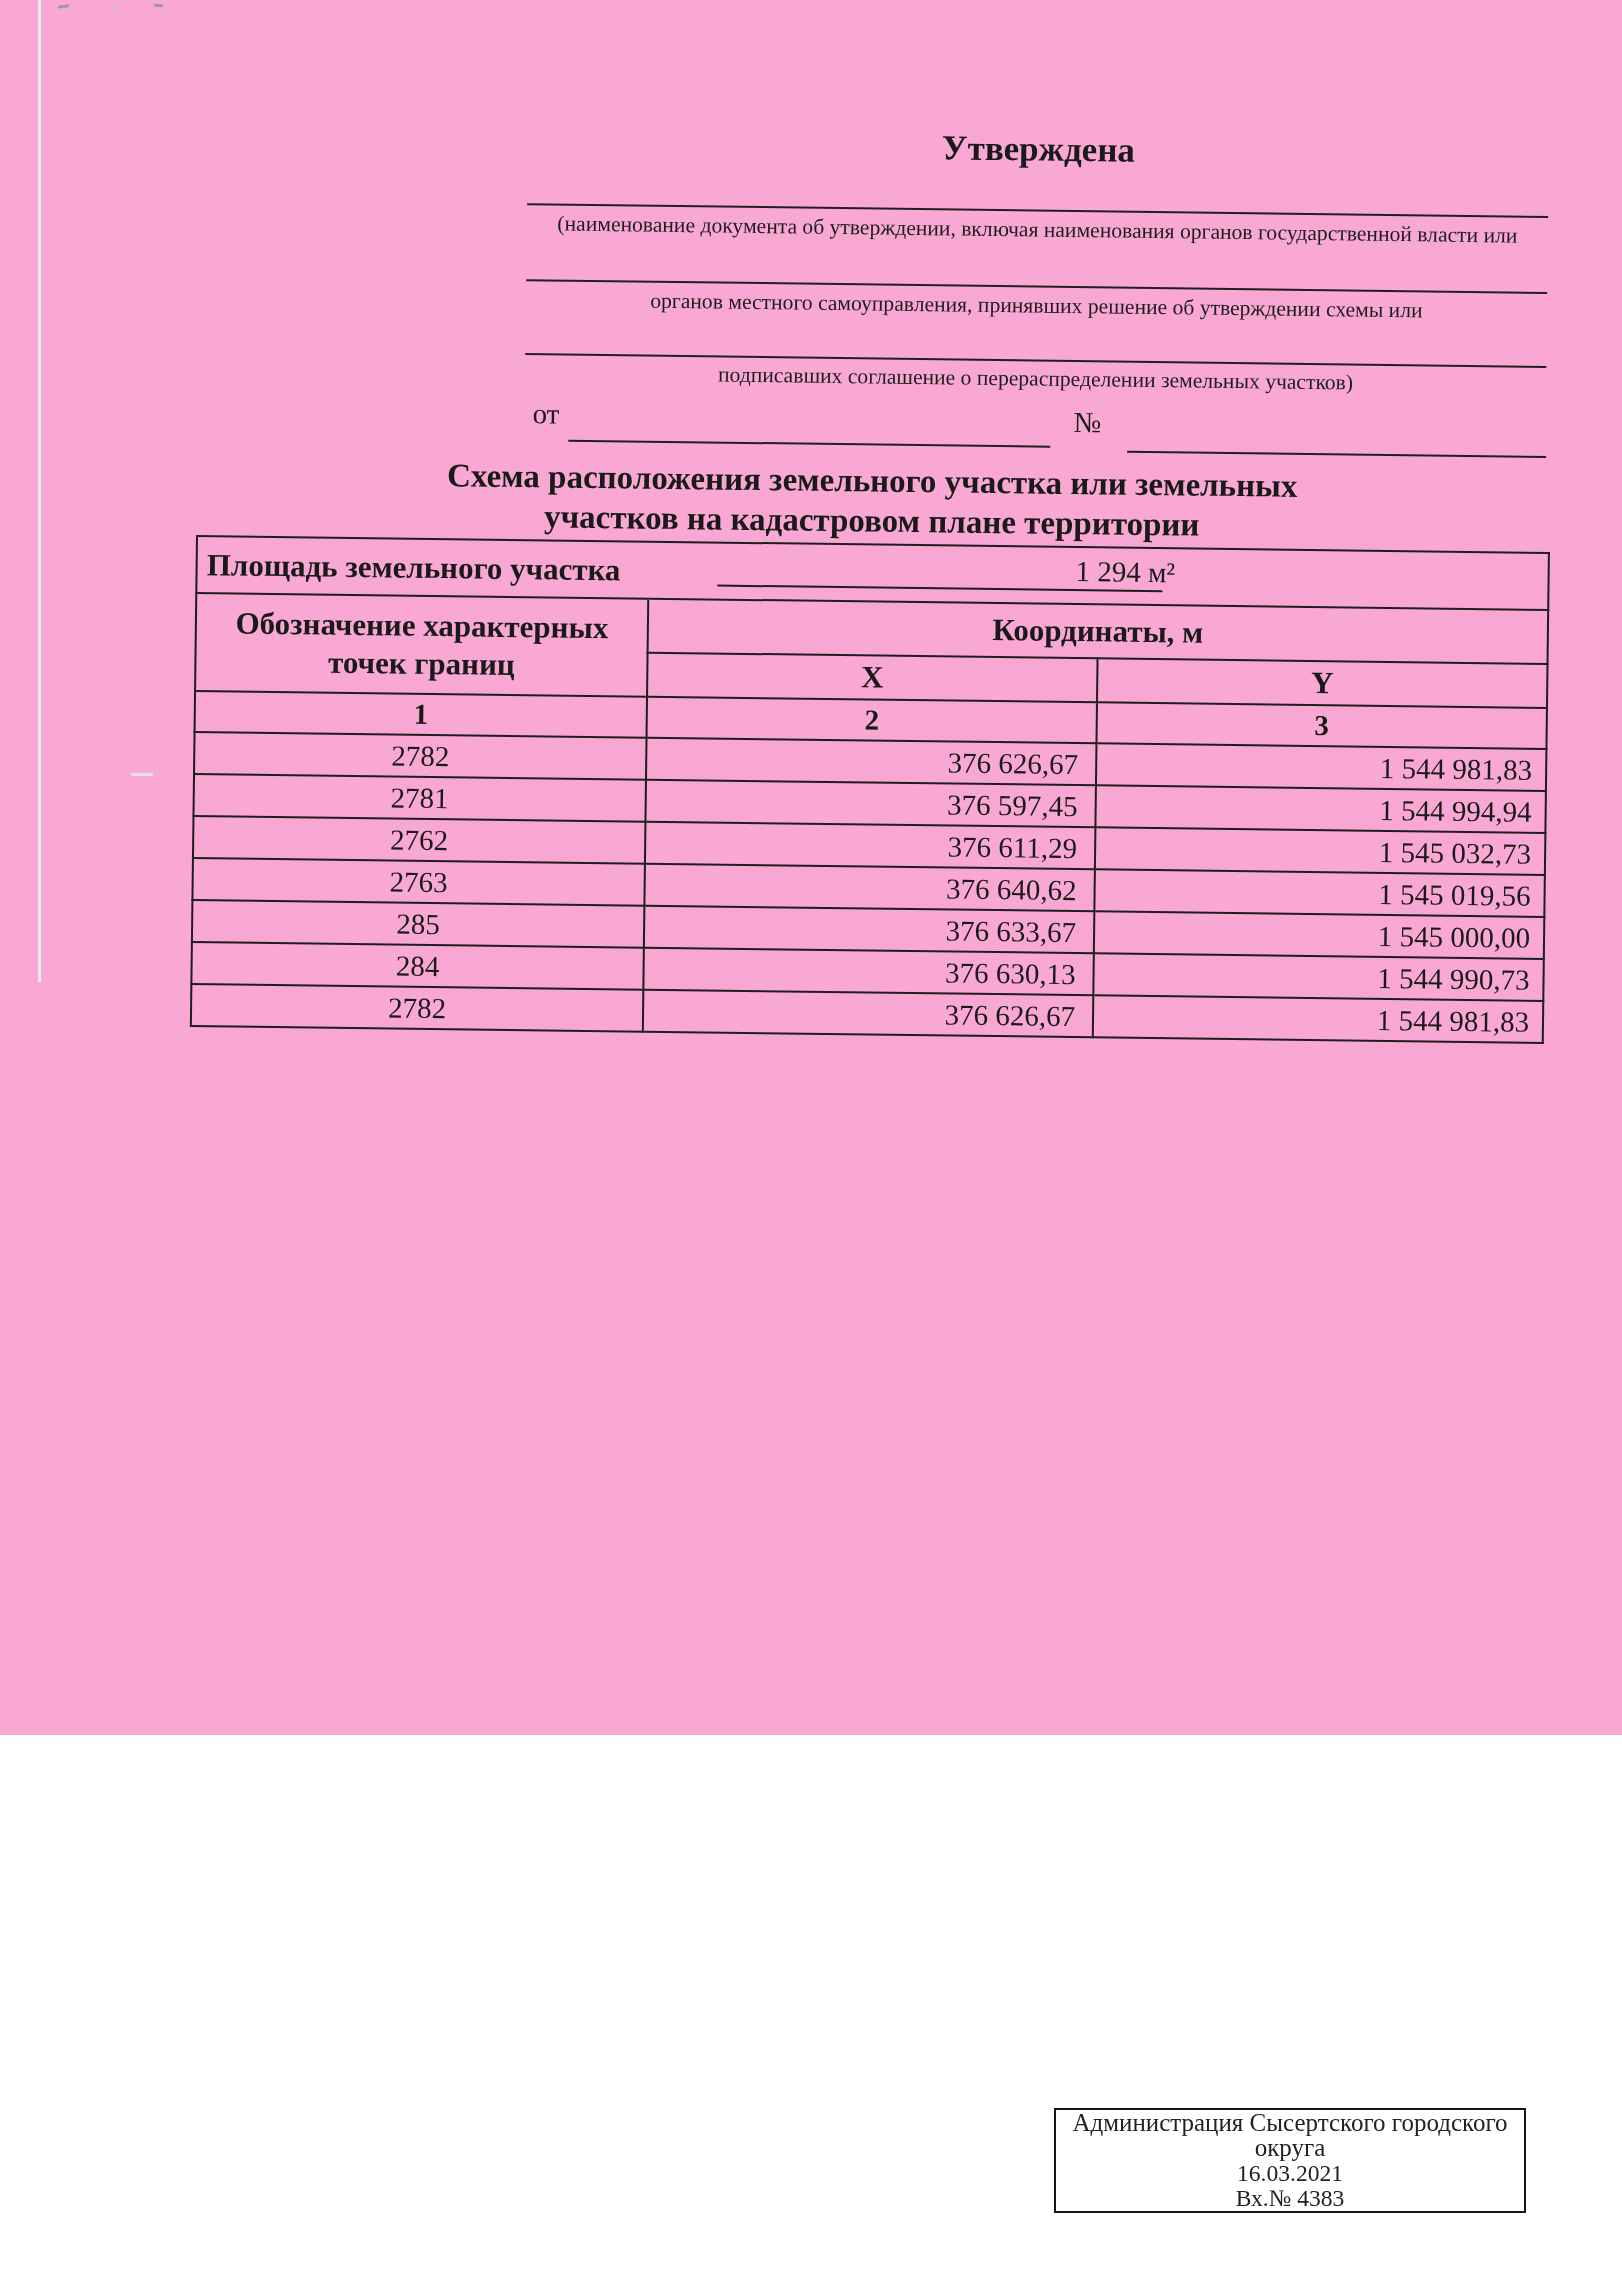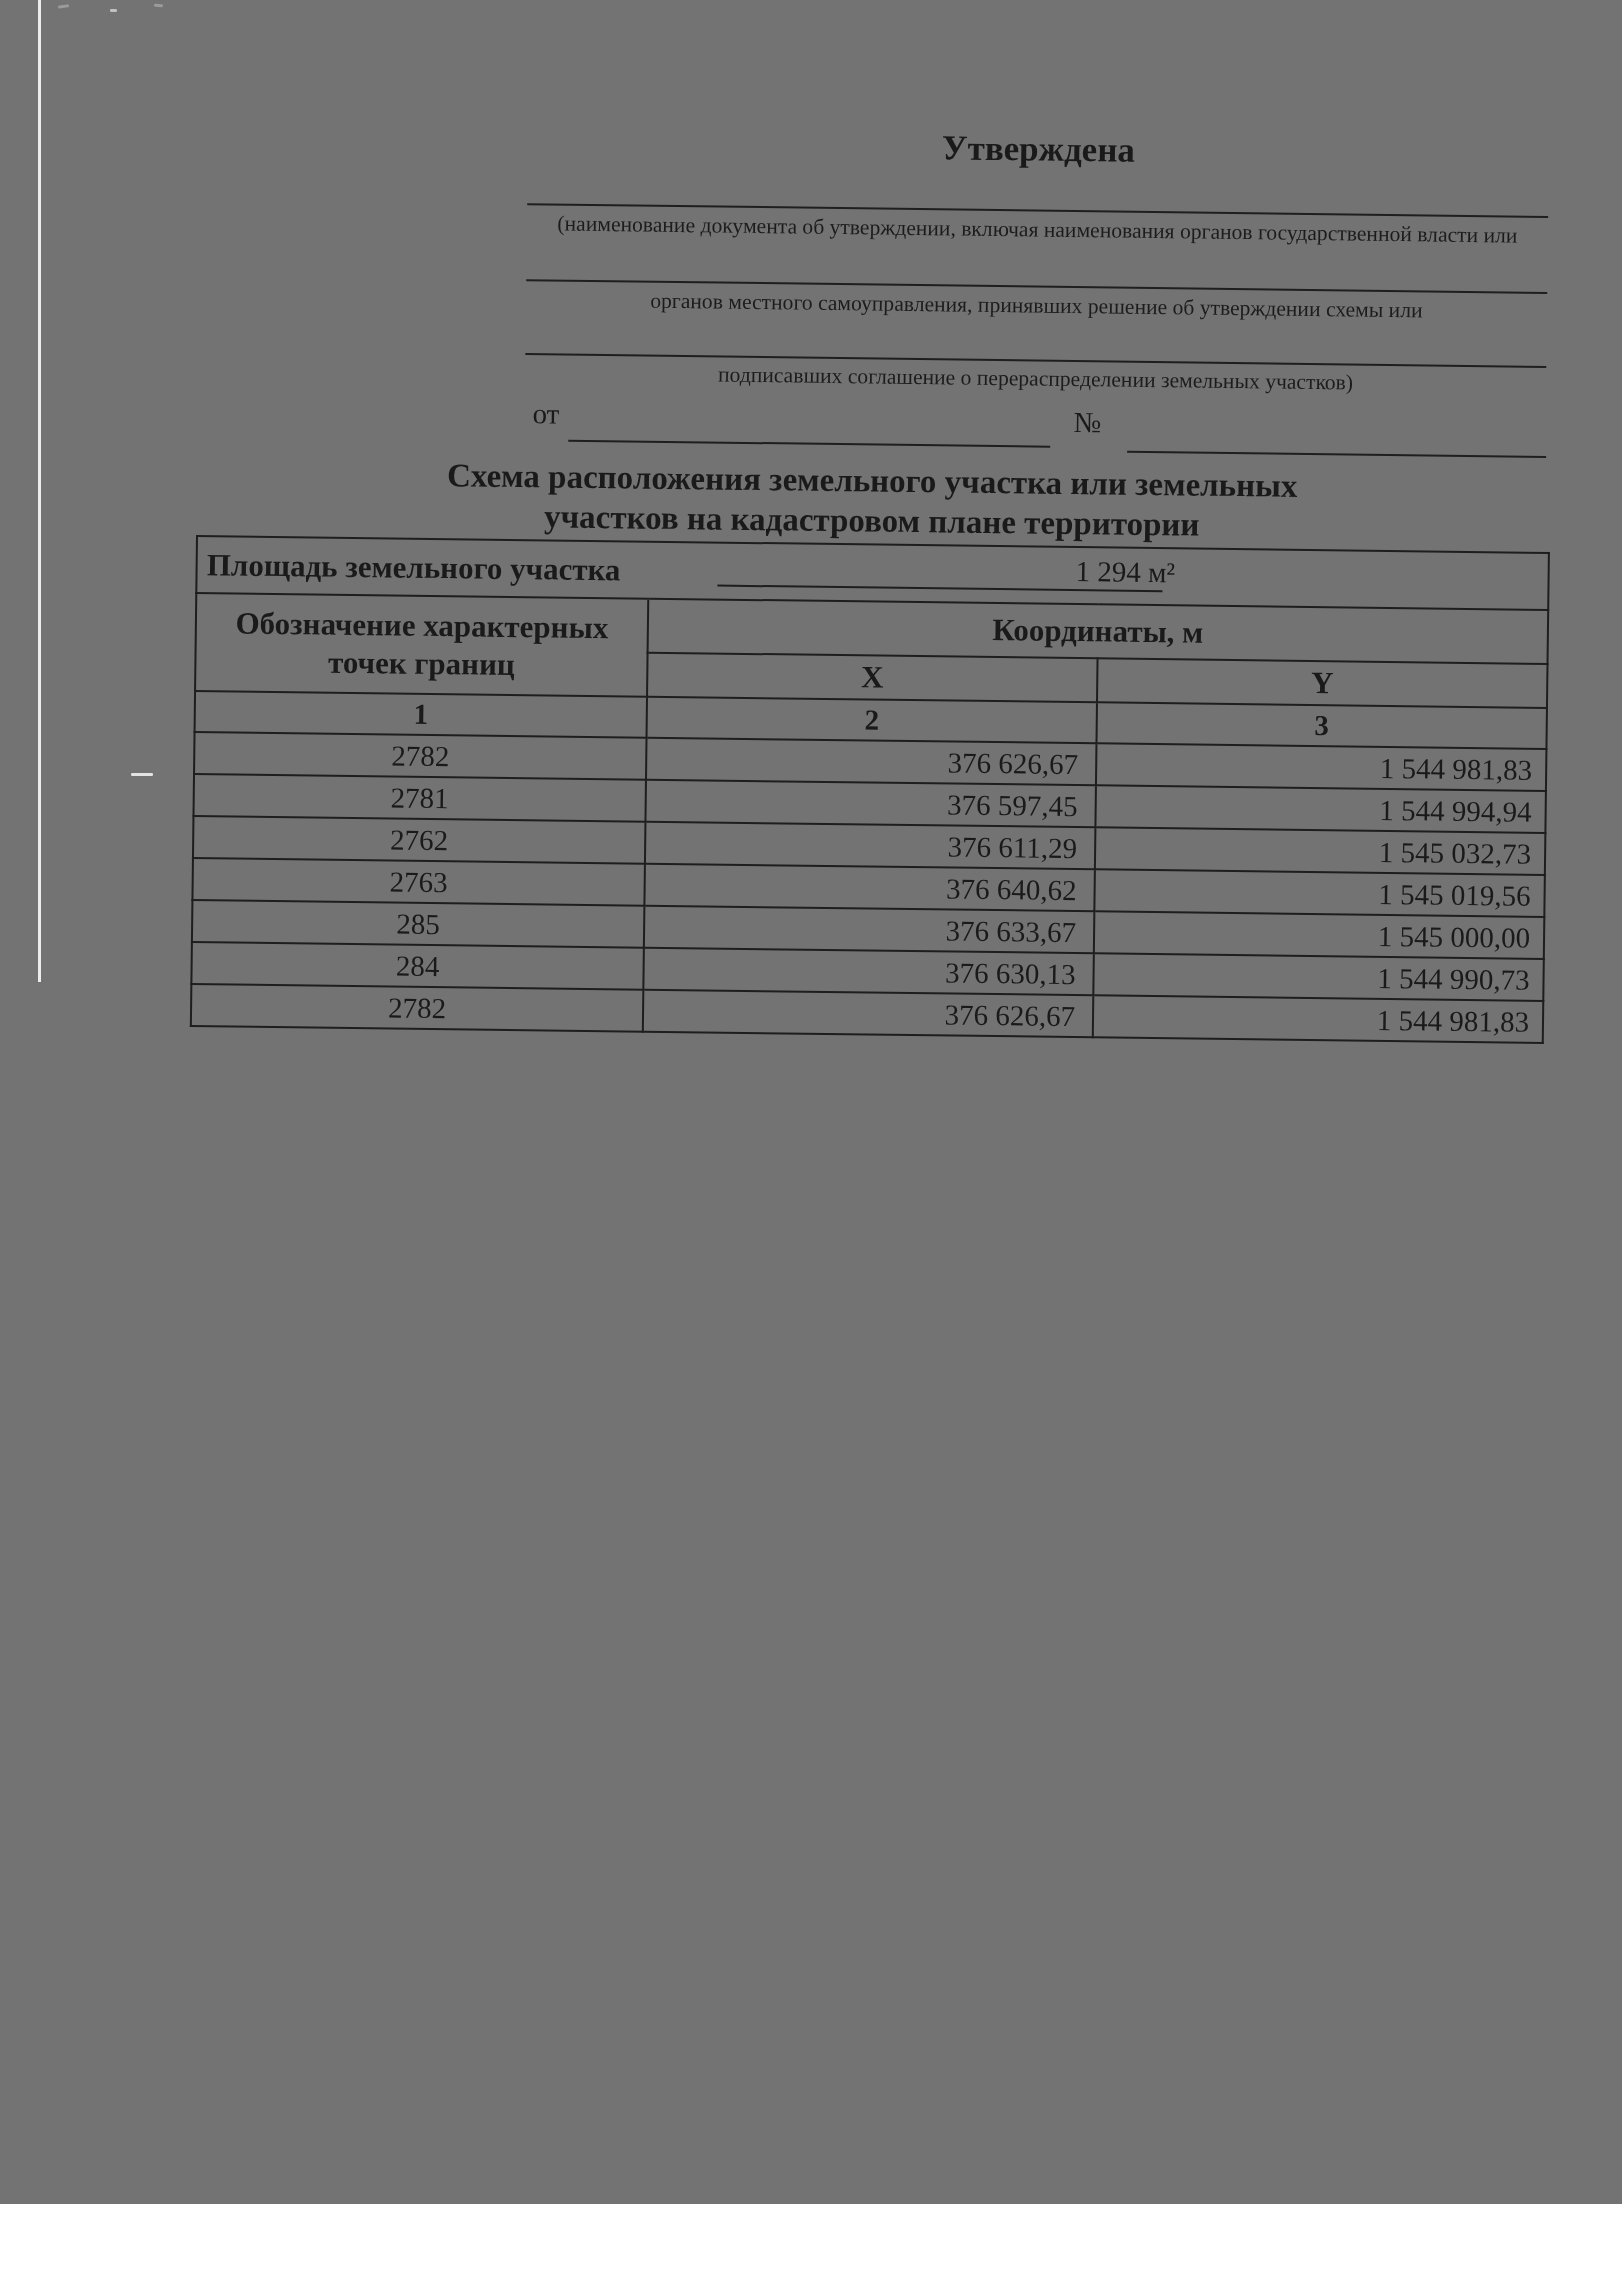--- a/index.html
+++ b/index.html
@@ -1,18 +1,18 @@
 <!DOCTYPE html>
 <html style="font-size:10.5px"><head>
 <meta charset="utf-8">
 <style>
   * { margin:0; padding:0; box-sizing:border-box; }
   html,body { width:1622px; height:2295px; background:#ffffff; overflow:hidden;
               font-family:"Liberation Serif","DejaVu Serif",serif; color:#1a1a1a; }
-  .page { position:relative; width:1622px; height:2204px; background:#737373; }
+  .page { position:relative; width:1622px; height:1735px; background:#f9a8d4; }
 
   
   .scan-edge { position:absolute; left:38px; top:0; width:2.6px; height:982px; background:#ededed; }
   .speck { position:absolute; background:#9b9b9b; border-radius:1.3px; }
   .speck.s1 { left:58px;  top:5.2px;  width:10.5px; height:2.6px; transform:rotate(-8deg); }
   .speck.s2 { left:110px; top:9.2px; width:6.5px; height:2.6px; background:#c2c2c2; }
   .speck.s3 { left:154px; top:3.9px;  width:9.2px; height:3.3px; transform:rotate(5deg); }
   .speck.s4 { left:131px; top:773px; width:22px; height:2.6px; background:#e3e3e3; }
 
   
@@ -166,15 +166,21 @@
         <tr class="r-data">
           <td class="pt">2782</td>
           <td class="num xv">376 626,67</td>
           <td class="num yv">1 544 981,83</td>
         </tr>
       </tbody>
         </table>
     </div>
   </div>
 
+  <div class="stamp">
+    <div>Администрация Сысертского городского</div>
+    <div>округа</div>
+    <div class="small">16.03.2021</div>
+    <div class="small">Вх.№ 4383</div>
+  </div>
 
 </div>
 
 
 </body></html>

